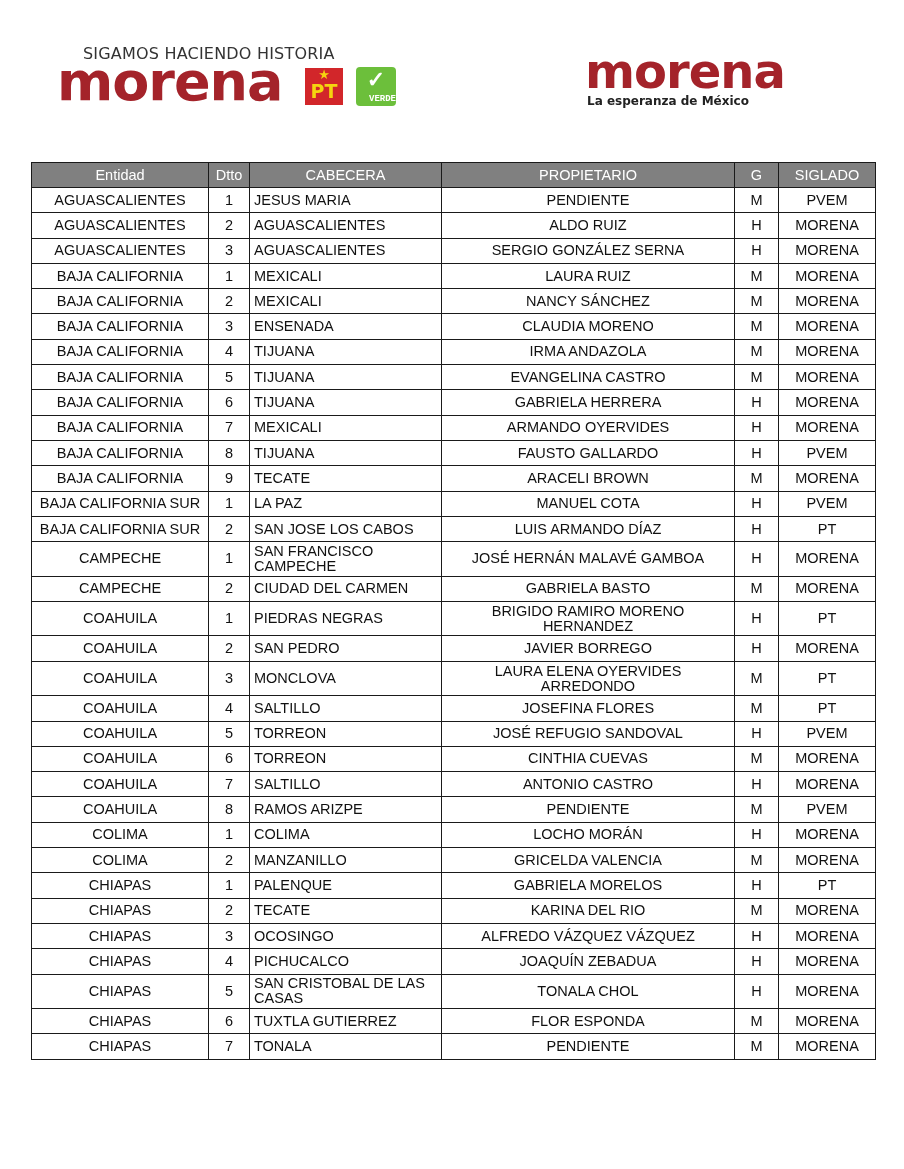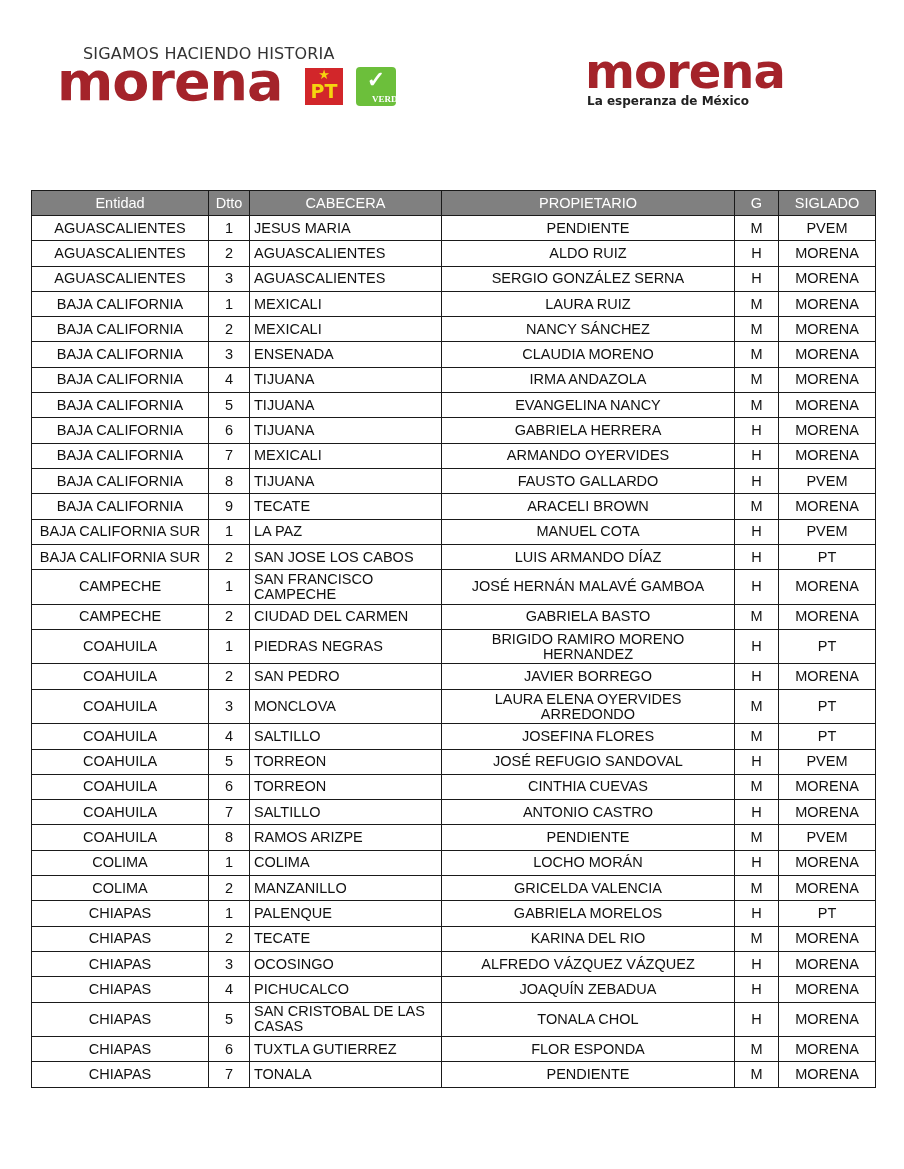--- a/index.html
+++ b/index.html
@@ -5,26 +5,26 @@
   html, body { margin:0; padding:0; background:#ffffff; }
   body { width:904px; height:1169px; position:relative; overflow:hidden; font-family:"Liberation Sans", sans-serif; color:#111; }
   .logo-left { position:absolute; left:57px; top:44px; width:350px; height:70px; }
   .slogan { position:absolute; left:26px; top:0; font-family:"DejaVu Sans", sans-serif; font-weight:normal; font-size:16px; color:#333; letter-spacing:0.2px; white-space:nowrap; }
   .brand-big { position:absolute; left:0; top:10px; font-family:"DejaVu Sans", sans-serif; font-weight:bold; font-size:54px; line-height:56px; color:#a4232a; letter-spacing:-1px; }
   .pt-logo { position:absolute; left:248px; top:24px; width:38px; height:37px; background:#d2262a; }
   .pt-logo .star { position:absolute; left:0; right:0; top:0px; text-align:center; color:#f5d40f; font-size:13px; line-height:14px; }
   .pt-logo .txt { position:absolute; left:0; right:0; top:12px; text-align:center; color:#f5d40f; font-family:"DejaVu Sans", sans-serif; font-weight:bold; font-size:19px; line-height:22px; }
   .verde-logo { position:absolute; left:299px; top:23px; width:40px; height:39px; background:#6cbf3b; border-radius:4px; }
   .verde-logo .v { position:absolute; left:0; right:0; top:1px; text-align:center; color:#fff; font-weight:bold; font-size:22px; line-height:24px; }
-  .verde-logo .txt { position:absolute; left:16px; right:0; bottom:2px; text-align:left; color:#fff; font-family:Liberation Serif, serif; font-weight:bold; font-size:9px; line-height:10px; }
+  .verde-logo .txt { position:absolute; left:0; right:0; bottom:2px; text-align:right; color:#fff; font-family:Liberation Mono, monospace; font-weight:bold; font-size:9px; line-height:10px; }
   .logo-right { position:absolute; left:585px; top:46px; width:240px; height:70px; }
   .brand-big2 { position:absolute; left:0; top:0; font-family:"DejaVu Sans", sans-serif; font-weight:bold; font-size:48px; line-height:50px; color:#a4232a; letter-spacing:-1px; }
   .tagline { position:absolute; left:2px; top:48px; font-family:"DejaVu Sans", sans-serif; font-weight:bold; font-size:12px; color:#222; white-space:nowrap; }
 
-  table.grid { position:absolute; left:31px; top:162px; width:844px; border-collapse:collapse; table-layout:fixed;margin-top:28px; }
+  table.grid { position:absolute; left:31px; top:162px; width:844px; border-collapse:collapse; table-layout:fixed; }
   table.grid th, table.grid td { border:1.5px solid #1a1a1a; padding:0 4px; font-size:14.5px; line-height:15px; overflow:hidden; }
   table.grid th { background:#808080; color:#ffffff; font-weight:normal; height:24px; text-align:center; }
   table.grid td { height:24.3px; }
   table.grid tr.tall td { height:33.5px; }
   .c { text-align:center; }
   .l { text-align:left; }
 </style>
 </head>
 <body>
 
@@ -119,21 +119,21 @@
         <td class="c">4</td>
         <td class="l">TIJUANA</td>
         <td class="c">IRMA ANDAZOLA</td>
         <td class="c">M</td>
         <td class="c">MORENA</td>
       </tr>
       <tr>
         <td class="c">BAJA CALIFORNIA</td>
         <td class="c">5</td>
         <td class="l">TIJUANA</td>
-        <td class="c">EVANGELINA NANCY</td>
+        <td class="c">EVANGELINA CASTRO</td>
         <td class="c">M</td>
         <td class="c">MORENA</td>
       </tr>
       <tr>
         <td class="c">BAJA CALIFORNIA</td>
         <td class="c">6</td>
         <td class="l">TIJUANA</td>
         <td class="c">GABRIELA HERRERA</td>
         <td class="c">H</td>
         <td class="c">MORENA</td>

